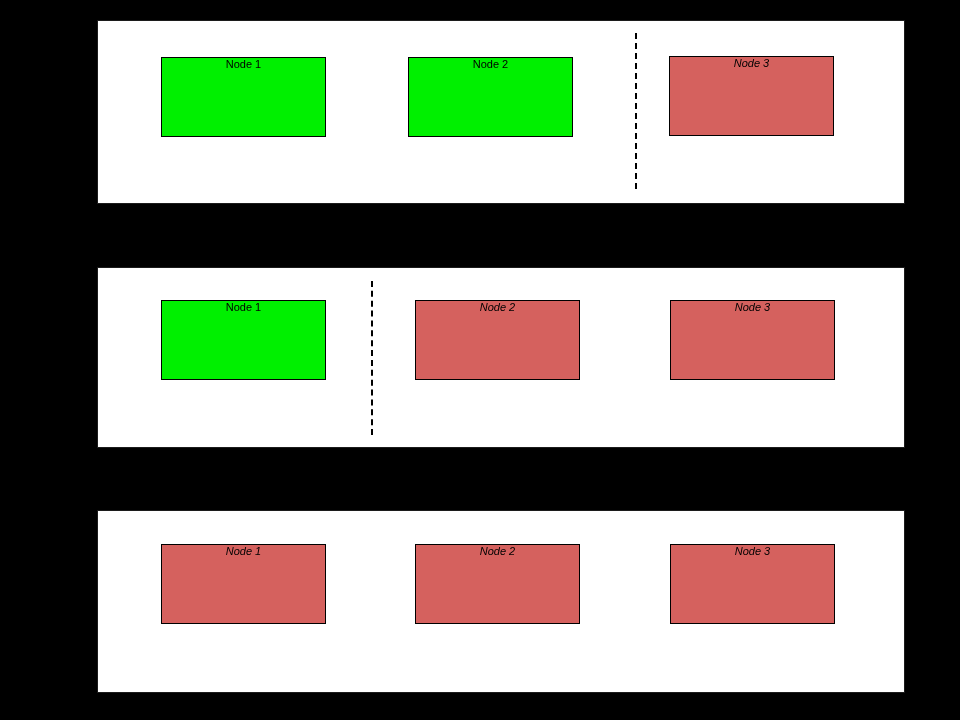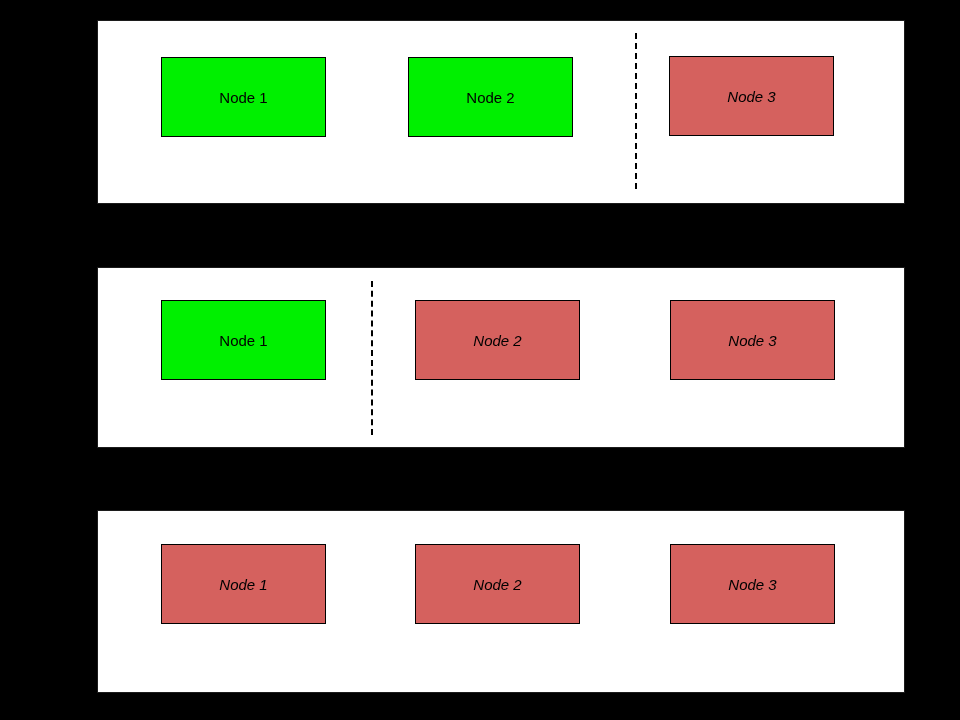--- a/index.html
+++ b/index.html
@@ -27,23 +27,22 @@
   .p1 { top: 20px;  height: 182px; }
   .p2 { top: 267px; height: 179px; }
   .p3 { top: 510px; height: 181px; }
 
   .node {
     position: absolute;
     width: 163px;
     height: 78px;
     border: 1px solid var(--node-border, #000);
     display: flex;
-    align-items: center;
     justify-content: center;
-    font-size: 15px;
+    font-size: 11px;
     color: var(--text, #000);
   }
   .status-up   { background: var(--node-up, #00f000); }
   .status-down { background: var(--node-down, #d5615e); font-style: italic; }
 
   .p1 .n1 { left: 63px;  top: 36px; }
   .p1 .n2 { left: 310px; top: 36px; }
   .p1 .n3 { left: 571px; top: 35px; }
 
   .p2 .n1 { left: 63px;  top: 32px; }

